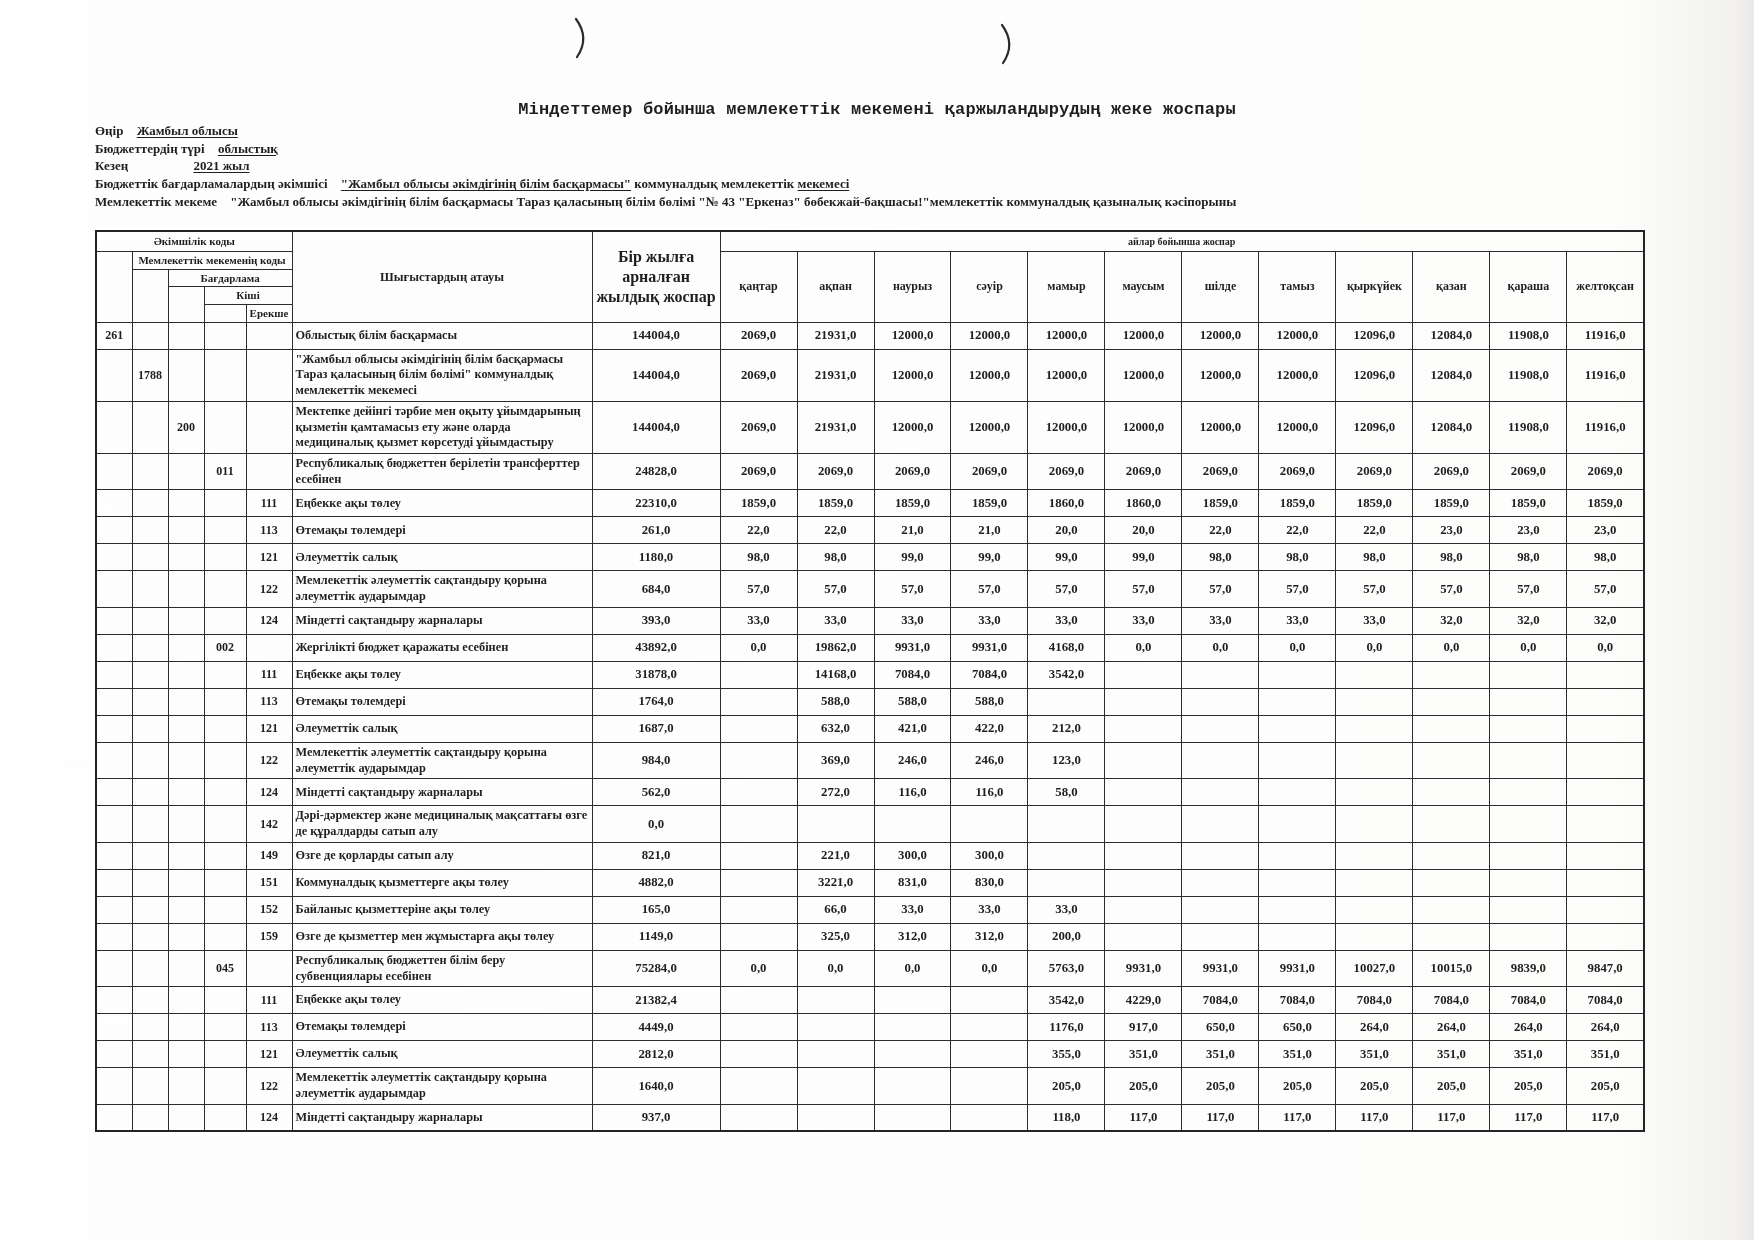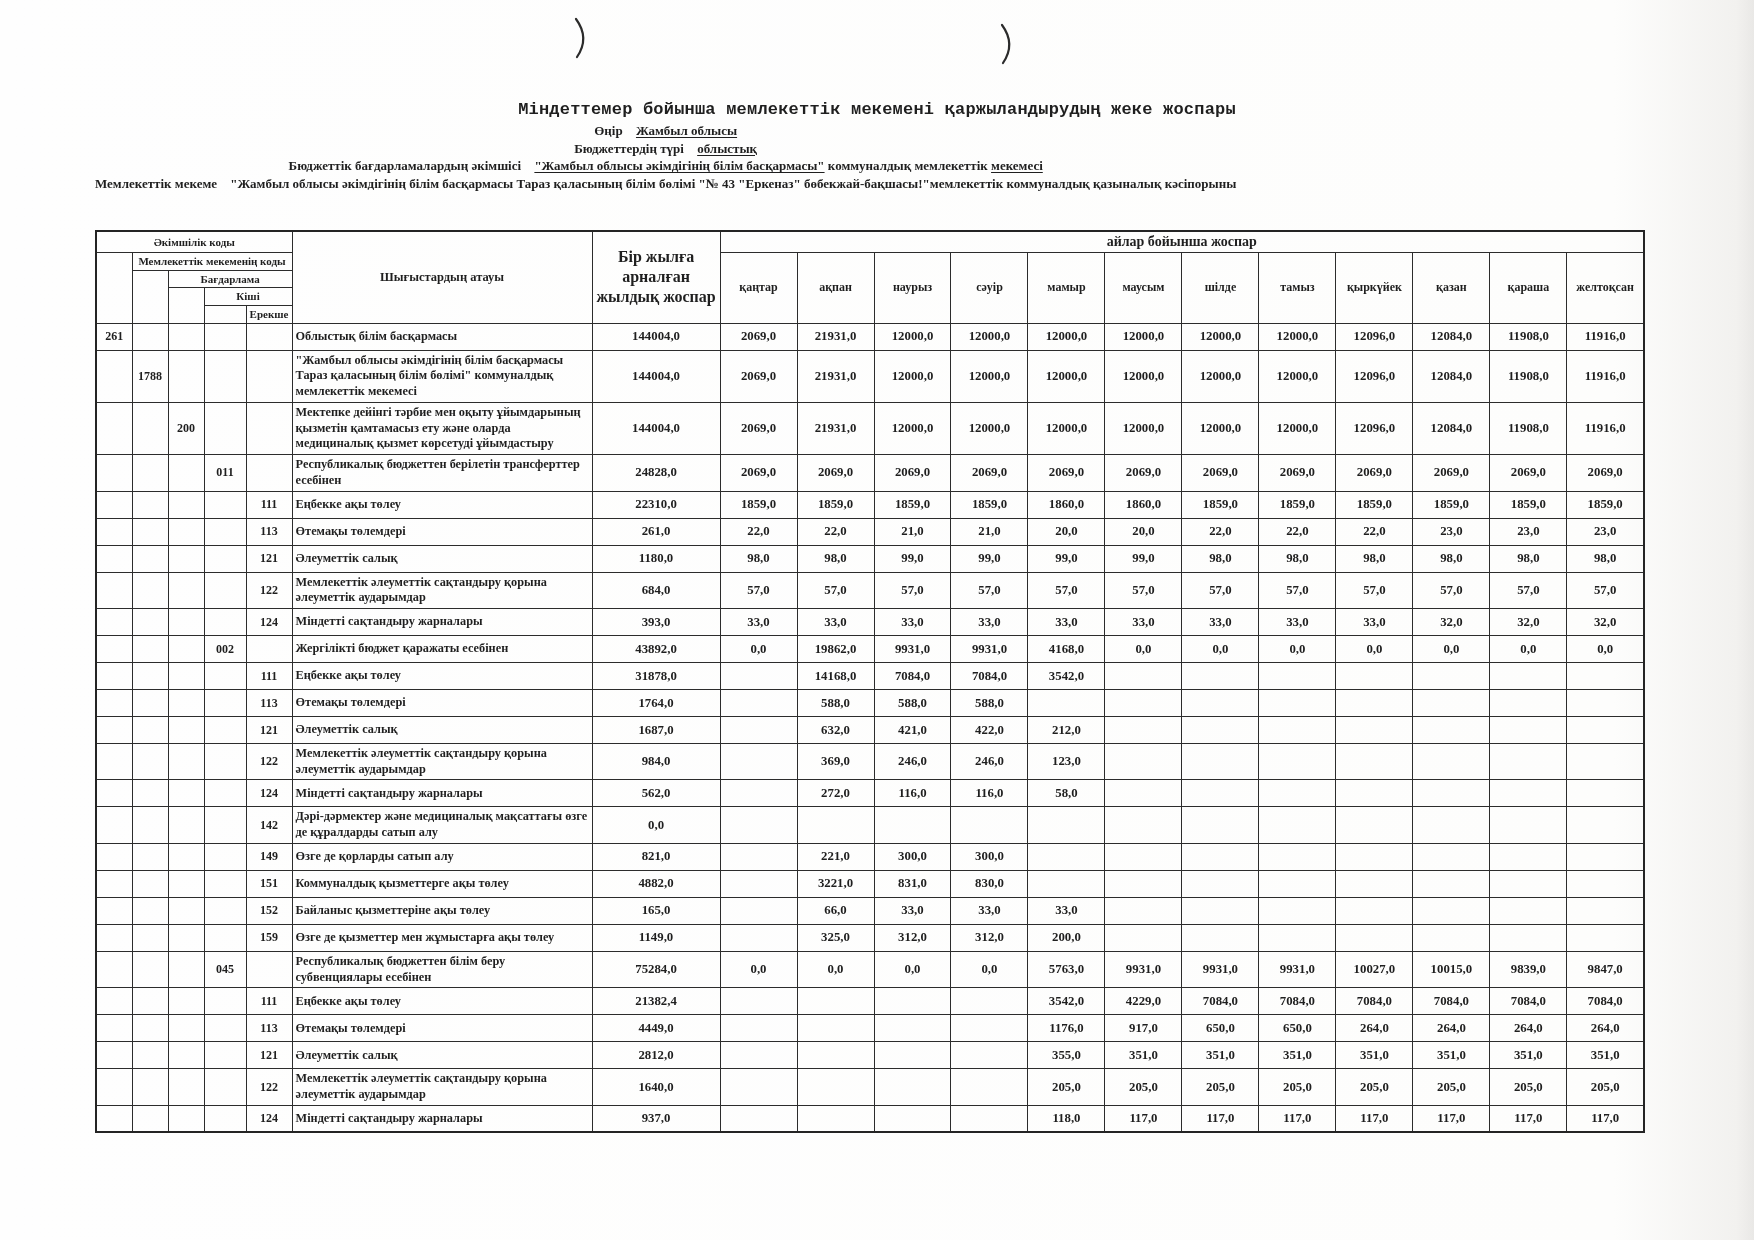--- a/index.html
+++ b/index.html
@@ -9,40 +9,40 @@
     background:linear-gradient(90deg,#fefefe 0%,#fdfdfc 92%,#f2f1ef 99%,#e9e8e6 100%);
     font-family:"Liberation Serif","DejaVu Serif",serif;
     color:#1f1f1f;
     overflow:hidden;
   }
   .scan-mark{position:absolute;}
   .doc-title{
     position:absolute;top:100px;left:102px;width:1550px;
     text-align:center;font-size:17px;font-weight:bold;letter-spacing:.2px;font-family:Liberation Mono, monospace;
   }
-  .meta{position:absolute;top:122px;left:95px;font-size:13px;font-weight:600;line-height:1.36;text-align:center;}
+  .meta{position:absolute;top:122px;left:95px;font-size:13px;font-weight:600;line-height:1.36;}
   .meta .row{white-space:nowrap;}
   .meta .lbl{margin-right:10px;}
   .meta .lbl.gap{margin-right:62px;}
   .meta .val{font-weight:bold;}
   .meta .u{text-decoration:underline;text-underline-offset:2px;}
   table.budget{
     position:absolute;top:230px;left:95px;width:1550px;
     border-collapse:collapse;table-layout:fixed;
     font-weight:bold;
   }
   table.budget th,table.budget td{
     border:1px solid #2c2c2c;
     padding:2px 3px;
     vertical-align:middle;
     overflow:hidden;
   }
   table.budget{border:2px solid #242424;padding-left:44px;}
   thead th{font-size:11px;font-weight:bold;text-align:center;line-height:1.15;padding:1px 2px;}
-  thead .months-group{font-size:14px;height:15px;}
+  thead .months-group{font-size:10px;height:15px;}
   thead .admin-hdr{height:15px;}
   thead .month-name{font-size:12px;height:44px;}
   thead .expense-hdr{font-size:12.5px;}
   thead .annual-hdr{font-size:16px;line-height:1.25;}
   td.code{font-size:12px;text-align:center;vertical-align:middle;}
   td.name{font-size:12.3px;text-align:left;line-height:1.28;padding:2px 5px;}
   td.num{font-size:12.8px;text-align:center;}
   tbody tr{height:27px;}
 </style>
 </head>
@@ -64,20 +64,24 @@
   <div class="doc-title">Міндеттемер бойынша мемлекеттік мекемені қаржыландырудың жеке  жоспары</div>
 
   <div class="meta">
     <div class="row">
       <span class="lbl">Өңір</span>
       <span class="val u">Жамбыл облысы</span>
     </div>
     <div class="row">
       <span class="lbl">Бюджеттердің түрі</span>
       <span class="val u">облыстық</span>
+    </div>
+    <div class="row">
+      <span class="lbl gap">Кезең</span>
+      <span class="val u">2021 жыл</span>
     </div>
     <div class="row">
       <span class="lbl">Бюджеттік бағдарламалардың әкімшісі</span>
       <span class="val u">"Жамбыл облысы әкімдігінің  білім басқармасы"</span>
       <span class="val">коммуналдық мемлекеттік</span>
       <span class="val u">мекемесі</span>
     </div>
     <div class="row">
       <span class="lbl">Мемлекеттік мекеме</span>
       <span class="val">"Жамбыл облысы әкімдігінің  білім басқармасы Тараз қаласының білім бөлімі "№ 43 "Еркеназ"  бөбекжай-бақшасы!"мемлекеттік  коммуналдық қазыналық кәсіпорыны</span>

